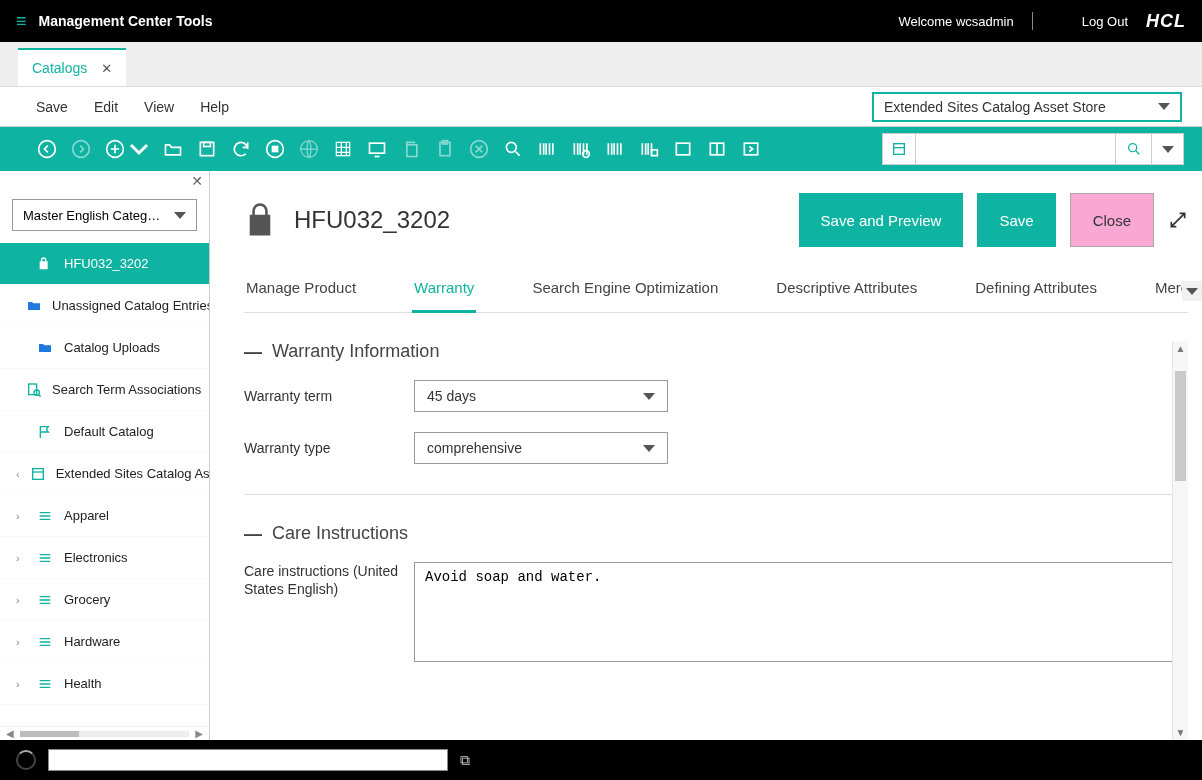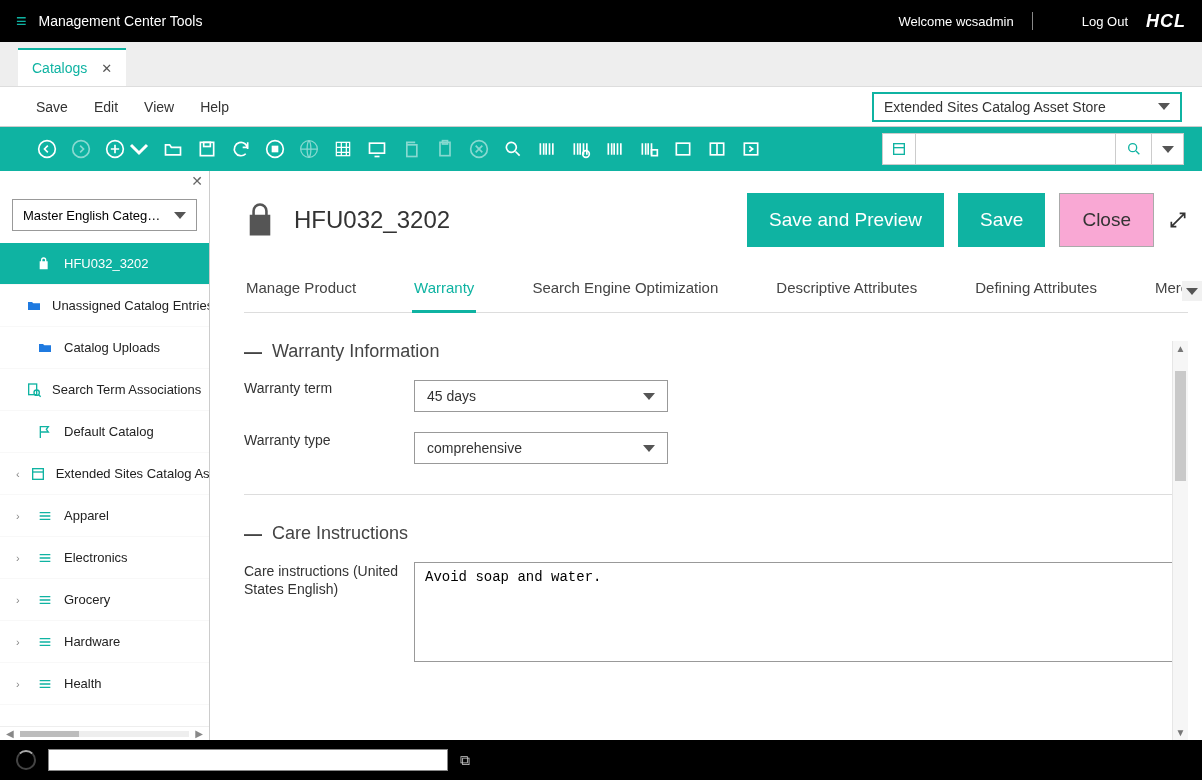--- a/index.html
+++ b/index.html
@@ -1,20 +1,20 @@
 <!DOCTYPE html>
 <html><head>
 <meta charset="utf-8">
 <style>
   * { box-sizing: border-box; margin: 0; padding: 0; font-family: Arial, Helvetica, sans-serif; }
   body { width: 1202px; height: 780px; overflow: hidden; background: #fff; position: relative; }
 
   .top-bar { height: 42px; background: #000; color: #fff; display: flex; align-items: center; padding: 0 16px; font-size: 14px; }
   .hamburger { color:#0fb3a2; font-size:18px; margin-right:12px; cursor:pointer;}
-  .top-title { font-weight: normal; }
+  .top-title { font-weight: bold; }
   .top-right { margin-left:auto; display:flex; align-items:center; gap:18px; font-size:13px;}
   .top-right .divider{ width:1px; height:18px; background:#888;}
   .hcl { font-weight:bold; font-style:italic; font-size:18px; letter-spacing:1px;}
 
   .tabs-row { height: 45px; background: #eee; border-bottom:1px solid #ddd; display:flex; align-items:flex-end; padding-left:18px;}
   .app-tab { background:#fff; height:38px; display:flex; align-items:center; padding:0 14px; border-top:2px solid #0fb3a2; gap:14px; color:#0fb3a2; font-size:14px;}
   .app-tab .close-x{ color:#555; font-size:13px; cursor:pointer;}
 
   .menu-row { height:40px; background:#fff; display:flex; align-items:center; padding:0 20px 0 36px; font-size:14px; color:#333; border-bottom:1px solid #ccc;}
   .menu-row .mi { margin-right:26px; cursor:pointer;}
@@ -46,34 +46,34 @@
   .sb-scroll .tri{ font-size:10px; color:#888;}
   .sb-scroll .bar{ flex:1; height:6px; background:#eee; position:relative;}
   .sb-scroll .thumb{ position:absolute; left:0; width:35%; height:6px; background:#bdbdbd;}
 
   .main { flex:1; display:flex; flex-direction:column; overflow:hidden; position:relative;}
   .main-inner{ padding:22px 14px 0 34px; display:flex; flex-direction:column; height:100%;}
   .hdr { display:flex; align-items:center; gap:18px; }
   .hdr-icon{ width:32px; height:36px;}
   .hdr-title{ font-size:24px; color:#333;}
   .hdr-actions{ margin-left:auto; display:flex; gap:14px; align-items:center;}
-  .btn{ height:54px; padding:0 22px; display:flex; align-items:center; justify-content:center; font-size:19px; cursor:pointer; border:none;}
+  .btn{ height:54px; padding:0 22px; display:flex; align-items:center; justify-content:center; font-size:15px; cursor:pointer; border:none;}
   .btn-primary{ background:#0fb3a2; color:#fff;}
   .btn-outline{ background:#f9a8d4; border:1px solid #aaa; color:#333;}
   .expand-icon{ width:20px;height:20px;color:#333;cursor:pointer;}
 
   .detail-tabs{ display:flex; gap:54px; margin-top:32px; border-bottom:1px solid #ddd; font-size:15px; color:#444; position:relative;}
   .dtab{ padding:0 2px 14px 2px; cursor:pointer; white-space:nowrap;}
   .dtab.active{ color:#0fb3a2; border-bottom:3px solid #0fb3a2; margin-bottom:-1px;}
   .dtab-more{ position:absolute; right:-14px; top:2px; width:20px;height:20px; background:#f1f1f1;display:flex;align-items:center;justify-content:center;cursor:pointer;}
 
   .content{ flex:1; overflow:hidden; margin-top:28px; font-size:14px; color:#333; position:relative;}
   .section-title{ font-size:18px; color:#444; display:flex; align-items:center; gap:10px; margin-bottom:18px;}
   .minus{ font-weight:bold; font-size:18px; line-height:1;}
-  .row{ display:flex; align-items:flex-start; margin-bottom:20px;}
+  .row{ display:flex; align-items:center; margin-bottom:20px;}
   .row .lbl{ width:170px; font-size:14px; color:#333;}
   .select{ width:254px; height:32px; border:1px solid #999; display:flex; align-items:center; justify-content:space-between; padding:0 12px; background:#fff; cursor:pointer;}
   .hr{ height:1px; background:#ddd; margin:30px 0 28px 0;}
   .textarea-row{ display:flex; align-items:flex-start;}
   .textarea-row .lbl{ width:170px; font-size:14px; color:#333; line-height:1.3;}
   .ta{ flex:1; height:100px; border:1px solid #999; padding:6px 10px; font-size:14px; font-family:Liberation Mono, monospace; resize:none;}
   .vscroll{ position:absolute; right:0; top:0; bottom:0; width:16px; background:#f6f6f6; border-left:1px solid #e6e6e6;}
   .vscroll .vthumb{ position:absolute; left:2px; right:2px; top:30px; height:110px; background:#c9c9c9;}
   .vscroll .vtri{ position:absolute; left:0;right:0; text-align:center; font-size:10px; color:#777;}
 

